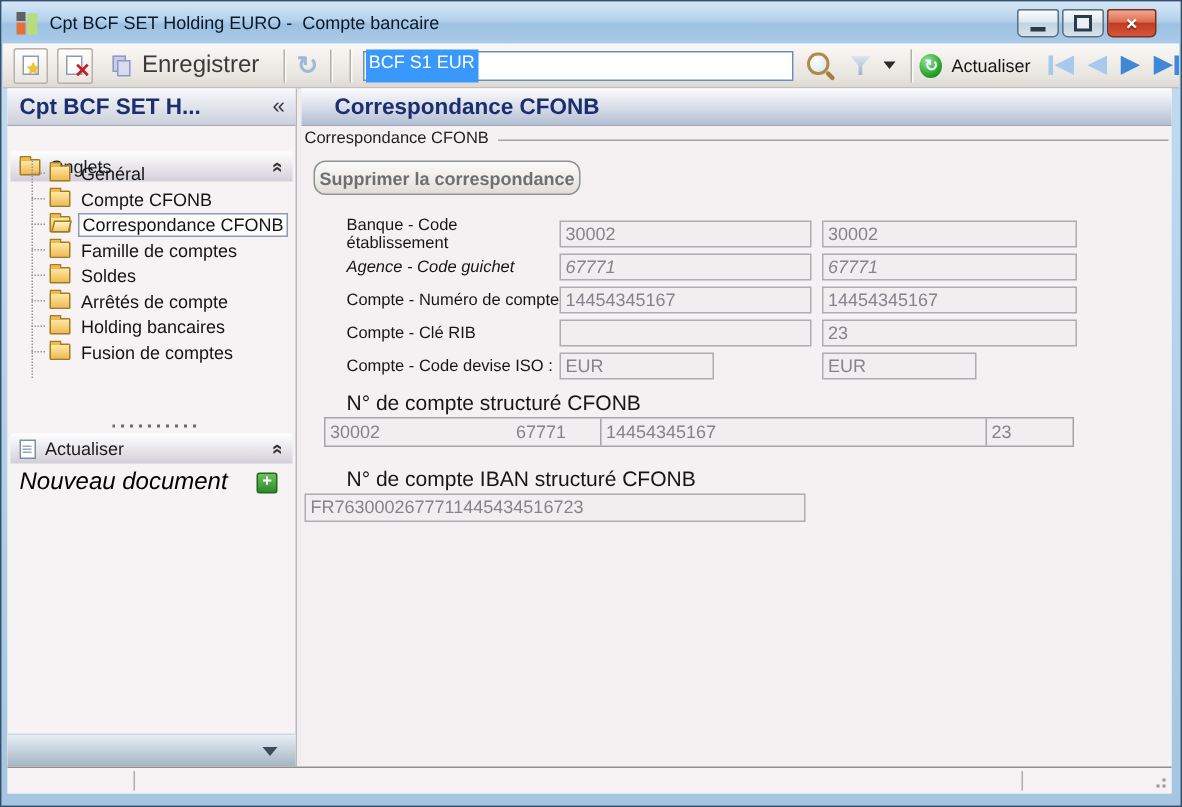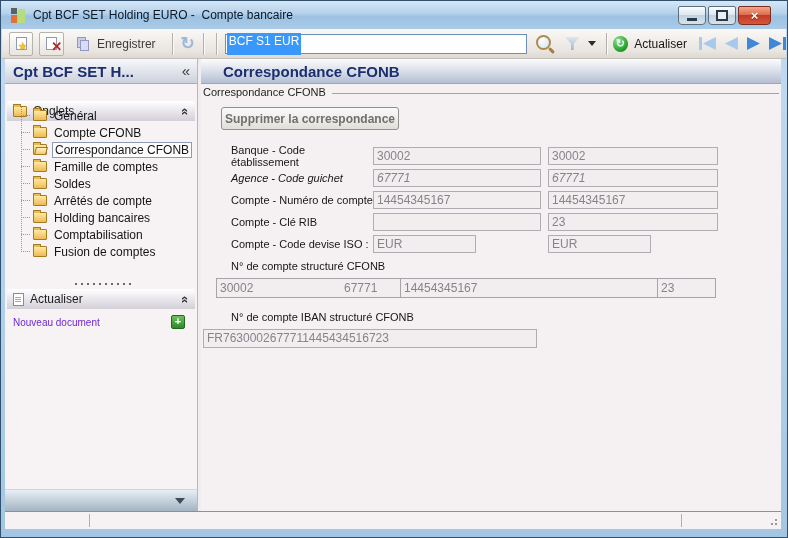--- a/index.html
+++ b/index.html
@@ -26,21 +26,21 @@
   
   .toolbar{position:absolute;top:28px;left:1px;right:1px;height:30px;
            background:linear-gradient(#faf8f6,#e9e5e0 75%,#ddd8d2);
            border-bottom:1px solid #c3bfb8;display:flex;align-items:center;padding:0 0 0 7px;box-sizing:border-box;}
   .tb-btn{width:25px;height:24px;border:1px solid #b6b2ac;border-radius:2px;
           background:linear-gradient(#fefefd,#e9e5df);display:flex;align-items:center;justify-content:center;
           margin-right:6px;box-sizing:border-box;position:relative;}
   .icon-page{width:11px;height:13px;background:#fff;border:1px solid #929ab0;position:relative;box-sizing:border-box;}
   .icon-star{position:absolute;left:1px;bottom:-1px;color:#f2c322;font-size:11px;line-height:8px;text-shadow:0 0 1px #a98413;}
   .icon-x{position:absolute;left:4px;top:2px;color:#c41f1f;font-weight:bold;font-size:13px;line-height:13px;}
-  .tb-save{display:flex;align-items:center;height:24px;padding:0 7px;color:#3b3b3b;font-size:12px;margin-right:3px;}
+  .tb-save{display:flex;align-items:center;height:24px;padding:0 7px;color:#3b3b3b;font-size:16px;margin-right:3px;}
   .icon-pages{position:relative;width:13px;height:14px;margin-right:7px;}
   .icon-pages i{position:absolute;width:9px;height:11px;background:#c9cde8;border:1px solid #9298c2;box-sizing:border-box;}
   .icon-pages i:nth-child(1){left:0;top:0;}
   .icon-pages i:nth-child(2){left:3px;top:3px;background:#d9dcf0;}
   .tb-sep{width:1px;height:22px;background:#b3afa9;box-shadow:1px 0 0 #fbfaf8;margin:0 6px;}
   .icon-refresh{font-size:17px;color:#9db9d9;font-weight:bold;line-height:17px;margin:0 2px;}
   .search-field{width:310px;height:20px;background:#fff;border:1px solid #6a90b8;margin:0 5px 0 2px;
                 display:flex;align-items:center;font-size:12px;box-sizing:border-box;padding:0 1px;}
   .search-sel{background:#3898fc;color:#fff;height:22px;line-height:16px;padding:0 2px;white-space:pre;}
   .icon-mag{position:relative;width:11px;height:11px;border:2px solid #b18a47;border-radius:50%;
@@ -90,49 +90,49 @@
   .tree-stub{width:9px;border-top:1px dotted #98989a;margin-right:3px;flex:none;}
   .tree-item .folder{margin-right:5px;}
   .tree-label{padding:0 2px;line-height:14px;white-space:nowrap;}
   .tree-item.selected .tree-label{border:1px solid #8e9cb0;background:#fcfcfc;}
   .sb-dots{position:absolute;top:224px;left:70px;width:56px;height:2px;
            background:repeating-linear-gradient(90deg,#6a6a6a 0 2px,transparent 2px 6px);}
   .doc-icon{position:relative;width:11px;height:13px;background:#fff;border:1px solid #7e8ea4;box-sizing:border-box;flex:none;}
   .doc-icon::before{content:"";position:absolute;left:1px;top:3px;width:6px;height:1px;
            background:#9aa8c0;box-shadow:0 2px 0 #9aa8c0,0 4px 0 #9aa8c0;}
   .new-doc{position:absolute;top:254px;left:0;right:0;height:18px;display:flex;align-items:center;padding:0 8px;box-sizing:border-box;}
-  .new-doc-label{font-size:10px;color:#6d28d9;flex:1;}
+  .new-doc-label{font-size:16px;color:#000000;flex:1;font-style:italic;}
   .plus-btn{width:12px;height:12px;background:linear-gradient(#6fc05f,#2f8a2a);border:1px solid #1e6a1c;border-radius:2px;
             color:#fff;font-size:11px;line-height:10px;text-align:center;font-weight:bold;margin-right:4px;}
   .sb-bottom{position:absolute;left:0;right:0;bottom:0;height:21px;border-top:1px solid #ced6de;
              background:linear-gradient(#e7eef5,#a4b4c3);display:flex;align-items:center;justify-content:flex-end;}
   .sb-bottom .tri-down{width:0;height:0;border-left:5px solid transparent;border-right:5px solid transparent;
              border-top:6px solid #3c4c5a;margin-right:12px;}
 
   
   .main{position:absolute;left:200px;top:58px;right:6px;bottom:26px;background:#f5f1f2;}
   .main-header{position:absolute;top:0;left:0;right:0;height:24px;
                background:linear-gradient(#fcfcfd,#d6dce7 55%,#b3bfd3);border-bottom:1px solid #9aa6bc;
                display:flex;align-items:center;}
   .main-title{margin-left:22px;font-size:15px;font-weight:bold;color:#1b2e6e;}
   .group-row{position:absolute;top:27px;left:2px;right:2px;display:flex;align-items:center;}
   .group-label{font-size:11px;color:#1e1e1e;white-space:nowrap;}
   .group-line{flex:1;height:1px;background:#a5a1a5;margin-left:6px;margin-top:3px;}
-  .del-btn{position:absolute;left:20px;top:48px;width:178px;height:23px;border:1px solid #8e9092;border-radius:3px;
+  .del-btn{position:absolute;left:8px;top:48px;width:178px;height:23px;border:1px solid #8e9092;border-radius:8px;
            background:linear-gradient(#fafafa,#edebe7 60%,#e1ded9);color:#6f6f6f;font-weight:bold;font-size:12px;
            display:flex;align-items:center;justify-content:center;box-sizing:border-box;}
   .frm{position:absolute;left:30px;display:flex;align-items:center;height:20px;}
   .f-label{width:142px;font-size:11px;color:#161616;flex:none;}
   .f-input{height:18px;border:1px solid #b1abb3;background:#f2eef0;color:#84848a;font-size:12px;
            padding:0 3px;box-sizing:border-box;line-height:17px;flex:none;overflow:hidden;white-space:nowrap;}
   .w-wide{width:168px;margin-right:7px;}
   .w-wide2{width:170px;}
   .w-nar{width:103px;margin-right:72px;}
   .w-nar2{width:103px;}
-  .sec-label{position:absolute;left:30px;font-size:11px;color:#161616;}
+  .sec-label{position:absolute;left:30px;font-size:14px;color:#161616;}
   .struct-row{position:absolute;left:15px;top:219px;width:500px;height:20px;border:1px solid #a8a2aa;
               background:#f2eef0;display:flex;box-sizing:border-box;}
   .s-cell{font-size:12px;color:#84848a;line-height:18px;padding-left:3px;box-sizing:border-box;overflow:hidden;}
   .s-c1{width:124px;}
   .s-c2{width:59px;}
   .s-c3{width:257px;border-left:1px solid #a8a2aa;}
   .s-c4{width:58px;border-left:1px solid #a8a2aa;}
   .iban-field{position:absolute;left:2px;top:270px;width:334px;height:19px;border:1px solid #b1abb3;
               background:#f2eef0;color:#84848a;font-size:12px;line-height:17px;padding:0 3px;box-sizing:border-box;}
 
@@ -262,25 +262,20 @@
         <span class="tree-label">Arrêtés de compte</span>
       </div>
       <div class="tree-item">
         <span class="tree-stub"></span>
           <span class="folder"></span>
         <span class="tree-label">Holding bancaires</span>
       </div>
       <div class="tree-item">
         <span class="tree-stub"></span>
           <span class="folder"></span>
-        <span class="tree-label">Comptabilisation</span>
-      </div>
-      <div class="tree-item">
-        <span class="tree-stub"></span>
-          <span class="folder"></span>
         <span class="tree-label">Fusion de comptes</span>
       </div>
     </div>
 
     <div class="sb-dots"></div>
 
     <div class="sb-sec" style="top:230px;">
       <span class="doc-icon"></span>
       <span class="sb-sec-label">Actualiser</span>
       <span class="chev-up">«</span>

